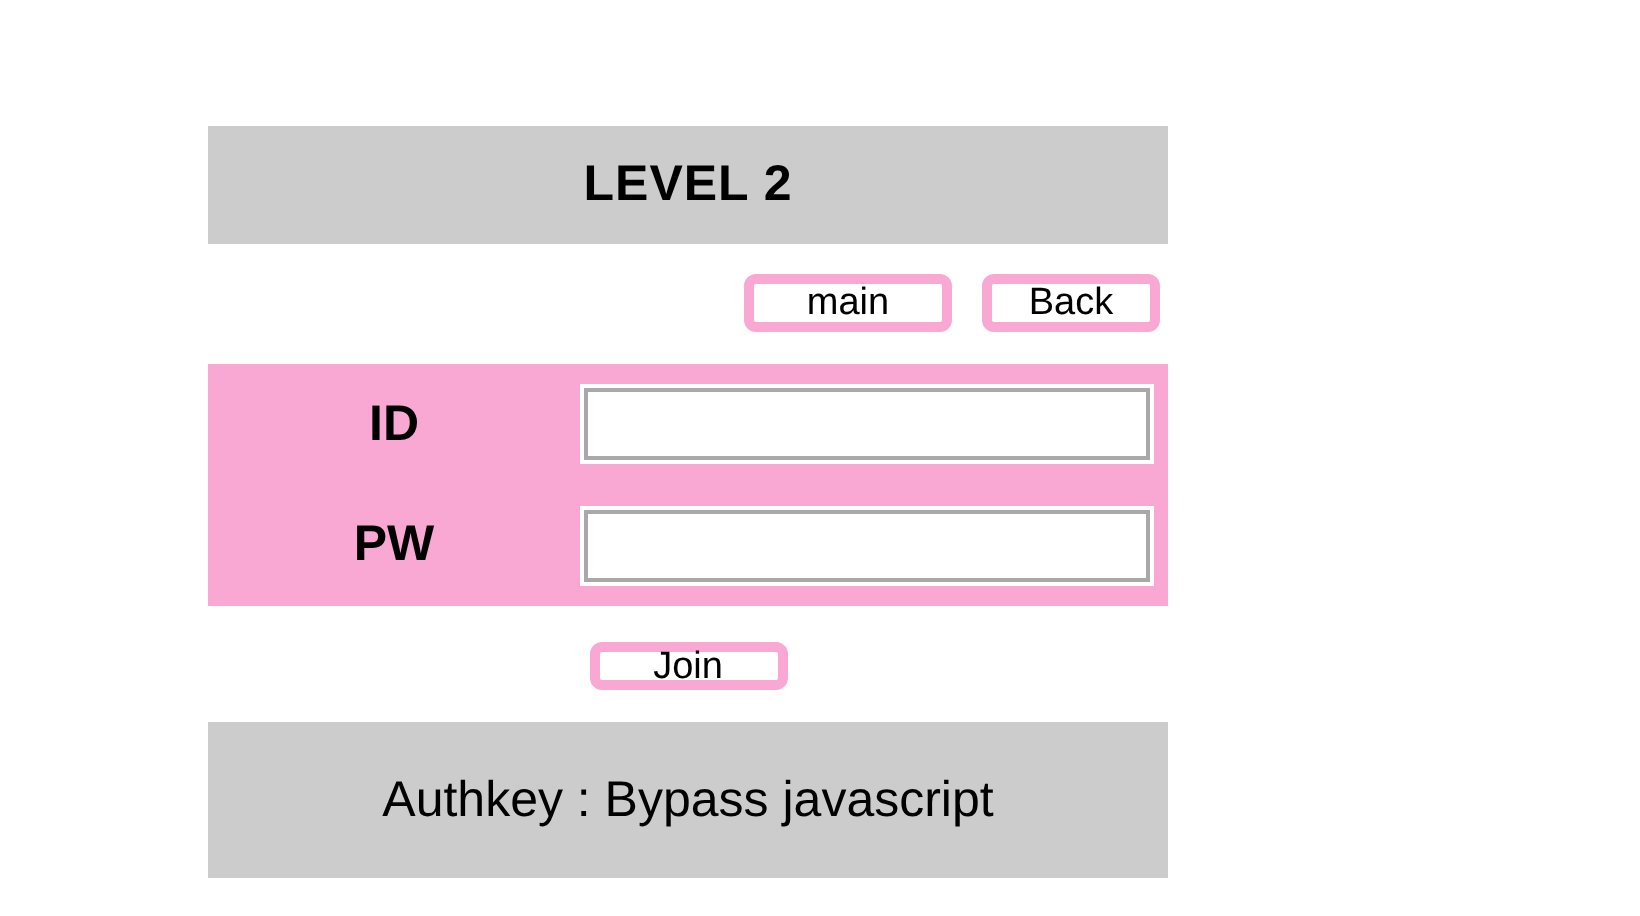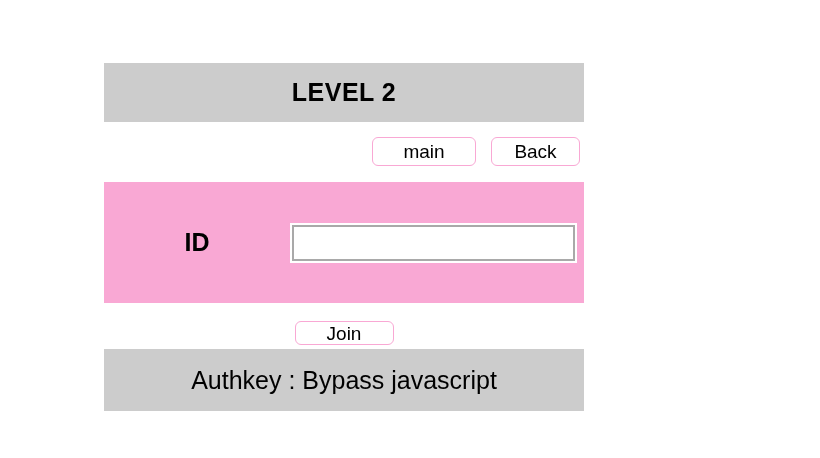--- a/index.html
+++ b/index.html
@@ -39,21 +39,21 @@
     display: flex;
     justify-content: flex-end;
     align-items: center;
     gap: 15px;
     padding-right: 4px;
   }
   .btn {
     box-sizing: border-box;
     height: 29px;
     background: #ffffff;
-    border: 1px solid #f9a8d4;
+    border: 5px solid #f9a8d4;
     border-radius: 6px;
     font-family: "Liberation Sans", sans-serif;
     font-size: 19px;
     color: #000000;
     line-height: 1;
     display: inline-flex;
     align-items: center;
     justify-content: center;
     padding: 0;
     cursor: pointer;
@@ -97,21 +97,22 @@
     font-size: 18px;
     padding: 0 6px;
   }
   .join-row {
     margin-top: 18px;
     height: 28px;
     display: flex;
     justify-content: center;
   }
   .authkey-bar {
-    height: 62px;
+    margin-top: 12px;
+    height: 78px;
     background: #cccccc;
     display: flex;
     align-items: center;
     justify-content: center;
   }
   .authkey-bar span {
     font-size: 25px;
     font-weight: normal;
   }
 </style>
@@ -129,20 +130,26 @@
     <button type="button" class="btn btn-back">Back</button>
   </div>
 
   <div class="form-panel">
     <div class="form-row">
       <div class="label-cell">ID</div>
       <div class="input-cell">
         <input type="text" class="field" value="" style="">
       </div>
     </div>
+    <div class="form-row">
+      <div class="label-cell">PW</div>
+      <div class="input-cell">
+        <input type="password" class="field" value="" style="">
+      </div>
+    </div>
   </div>
 
   <div class="join-row">
     <button type="button" class="btn btn-join">Join</button>
   </div>
 
   <div class="authkey-bar">
     <span>Authkey : Bypass javascript</span>
   </div>
 

